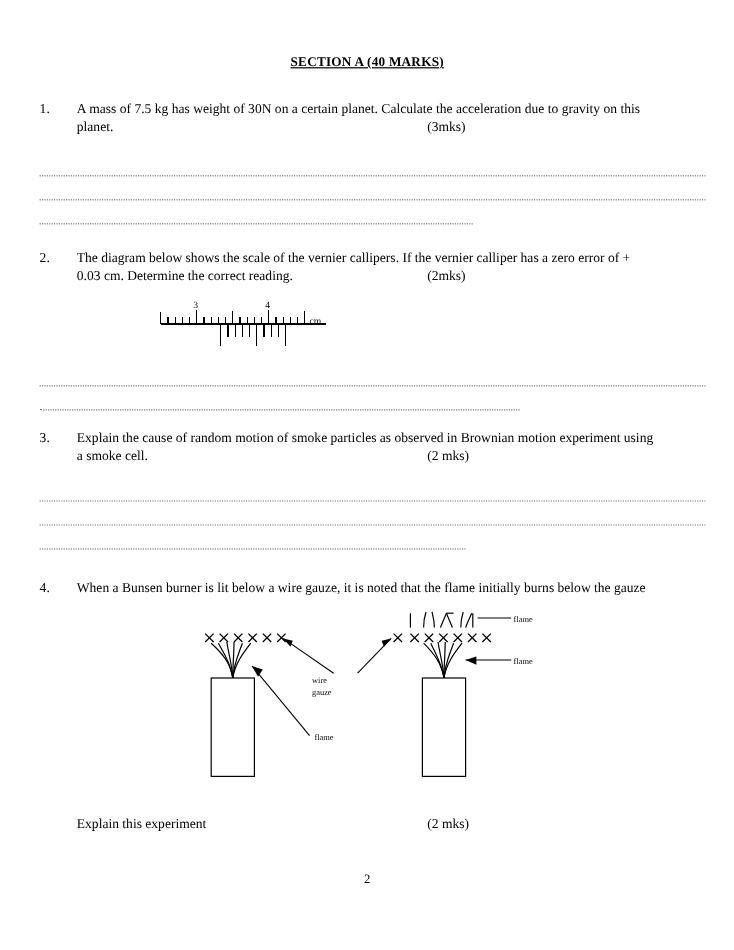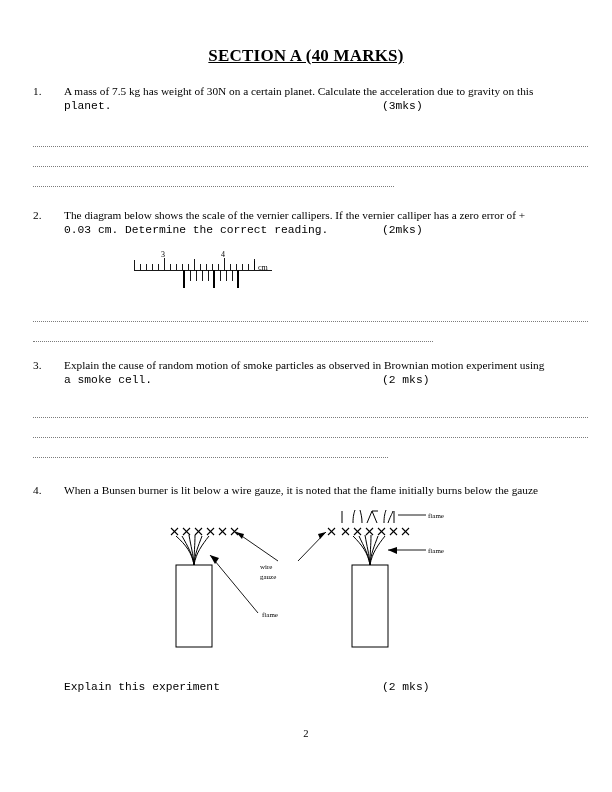--- a/index.html
+++ b/index.html
@@ -20,21 +20,21 @@
     width: 612px;
     height: 792px;
     box-sizing: border-box;
     padding: 0;
   }
 
   
   .section-title {
     text-align: center;
     font-weight: bold;
-    font-size: 17px;
+    font-size: 11px;
     text-decoration: underline;
     letter-spacing: 0.2px;
     position: absolute;
     left: 0;
     right: 0;
     top: 46px;
   }
 
   
   .question {
@@ -58,25 +58,24 @@
     line-height: 15.4px;
     text-align: left;
   }
   .q-text {
     display: block;
     font-family: Liberation Serif, serif;
   }
   .q-line2 {
     display: block;
     position: relative;
-    font-family: Liberation Mono, monospace;
   }
   .marks-inline {
     position: absolute;
-    left: 318px;
+    left: 292px;
     top: 0;
     white-space: nowrap;
   }
 
   
   .dots-group {
     position: absolute;
     left: 33px;
     right: 24px;
   }

